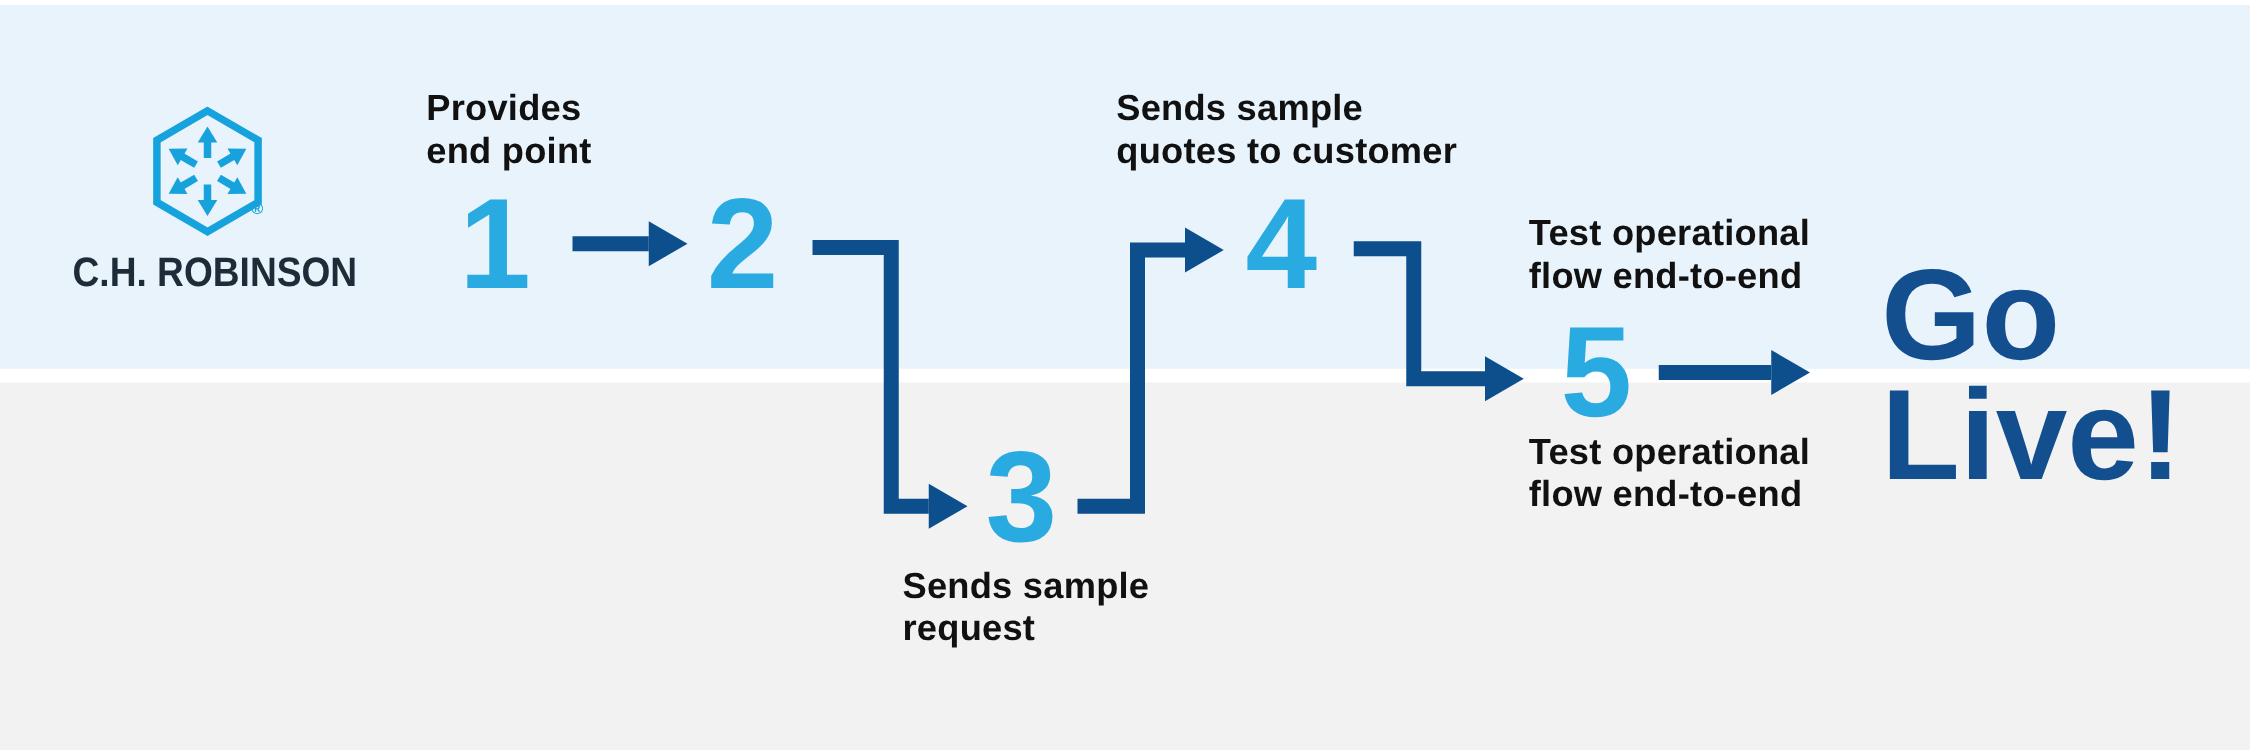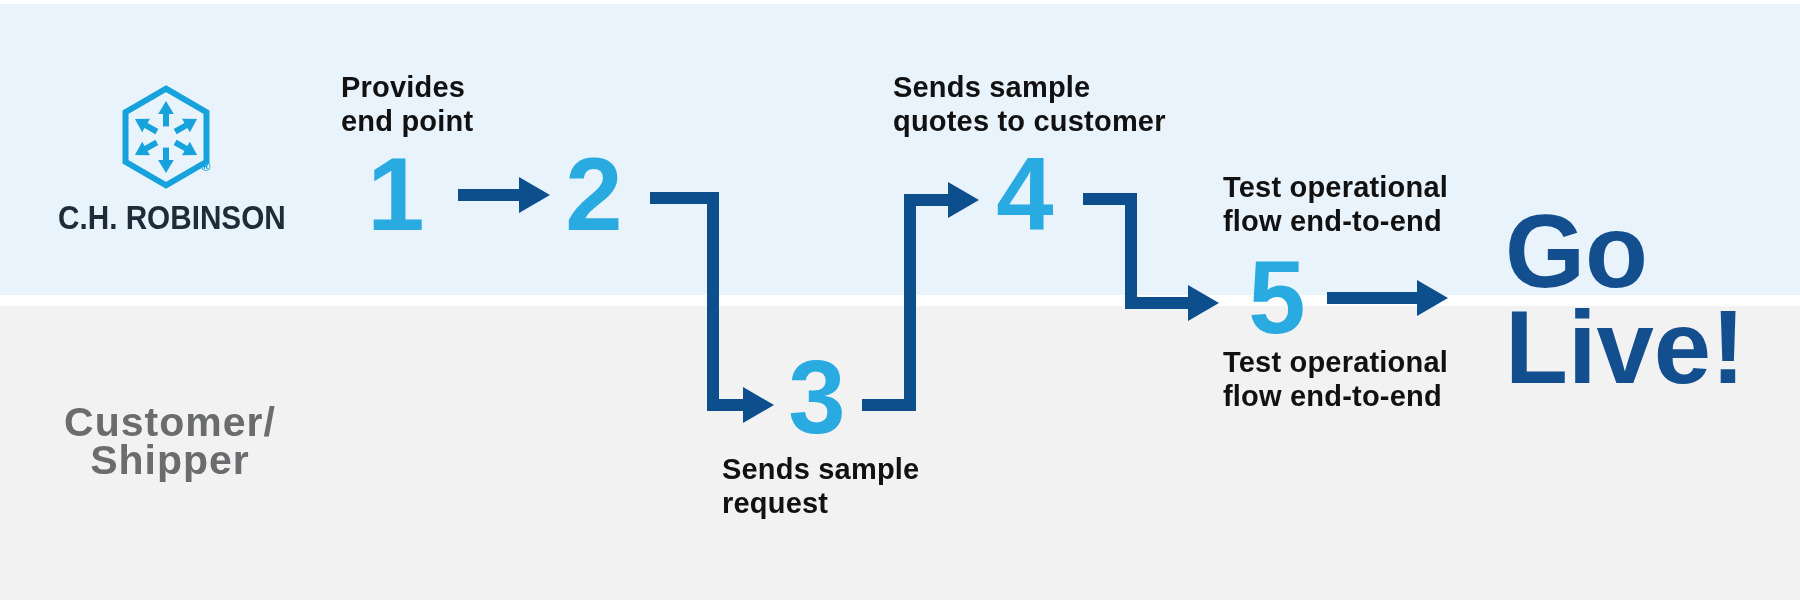--- a/index.html
+++ b/index.html
@@ -78,22 +78,20 @@
       </g>
       <g transform="rotate(300 50 56.5)">
         <line class="logo-line" x1="50" y1="45" x2="50" y2="31"></line>
         <polygon class="logo-fill" points="50,17.5 41.5,31.5 58.5,31.5"></polygon>
       </g>
     </g>
   </svg>
   <div class="reg">®</div>
   <div class="wordmark">C.H. ROBINSON</div>
 
-  <div class="customer-label">Customer/
-Shipper</div>
 
   <svg class="arrows" width="1800" height="600" viewBox="0 0 1800 600">
     <g>
       <path class="arrow-line" d="M458 195 H519"></path>
       <polygon class="arrow-head" points="519,177 519,213 550,195"></polygon>
     </g>
     <g>
       <path class="arrow-line" d="M650 198 H713 V405 H743"></path>
       <polygon class="arrow-head" points="743,387 743,423 774,405"></polygon>
     </g>

